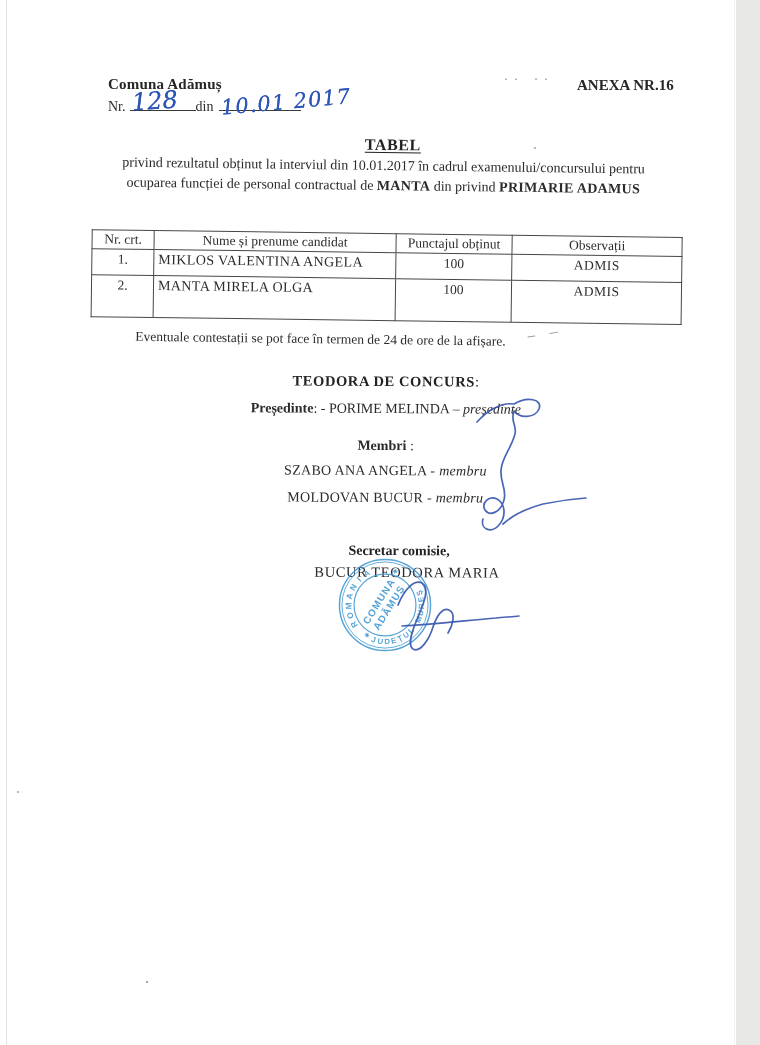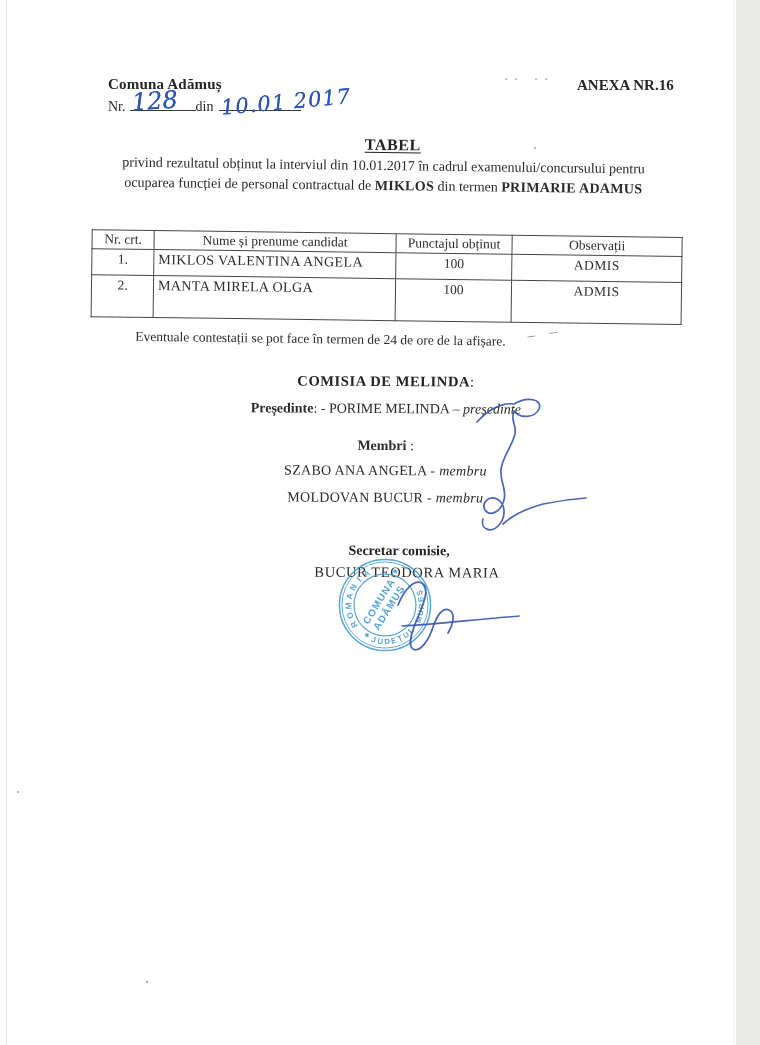--- a/index.html
+++ b/index.html
@@ -98,21 +98,21 @@
     <div class="number-line"><span>Nr.</span><span class="hw-slot num"><span class="handwriting hw-num">128</span></span><span class="din">din</span><span class="hw-slot date"><span class="handwriting hw-date">10.01 2017</span></span></div>
   </div>
   <div class="scan-marks">·· ··</div>
   <div class="annex">ANEXA NR.16</div>
 
   <div class="tilt-1">
     <div class="doc-title"><span>TABEL</span></div>
 
     <div class="intro">
       <div>privind rezultatul obținut la interviul din 10.01.2017 în cadrul examenului/concursului pentru</div>
-      <div><span>ocuparea funcției de personal contractual de </span><b>MIKLOS</b><span> din termen </span><b>PRIMARIE ADAMUS</b></div>
+      <div><span>ocuparea funcției de personal contractual de </span><b>MANTA</b><span> din privind </span><b>PRIMARIE ADAMUS</b></div>
     </div>
 
     <table class="results">
       <colgroup>
           <col style="width:62px">
           <col style="width:242px">
           <col style="width:116px">
           <col style="width:170px">
         </colgroup>
       <tbody>
@@ -138,21 +138,21 @@
       </table>
 
     <div class="note">Eventuale contestații se pot face în termen de 24 de ore de la afișare.</div>
     <div class="note-marks">
         <i class="m1"></i>
         <i class="m2"></i>
       </div>
   </div>
 
   <div class="tilt-2">
-    <div class="center-line comm-heading"><b>COMISIA DE MELINDA</b><span>:</span></div>
+    <div class="center-line comm-heading"><b>TEODORA DE CONCURS</b><span>:</span></div>
 
     <div class="center-line president-line"><b>Președinte</b><span>: - PORIME MELINDA – </span><i>președinte</i></div>
 
     <div class="center-line members-heading"><b>Membri</b><span> :</span></div>
 
     <div class="center-line member-1"><span>SZABO ANA ANGELA</span><span> - </span><i>membru</i></div>
 
     <div class="center-line member-2"><span>MOLDOVAN BUCUR</span><span> - </span><i>membru</i></div>
 
     <div class="center-line secretary-heading">Secretar comisie,</div>

